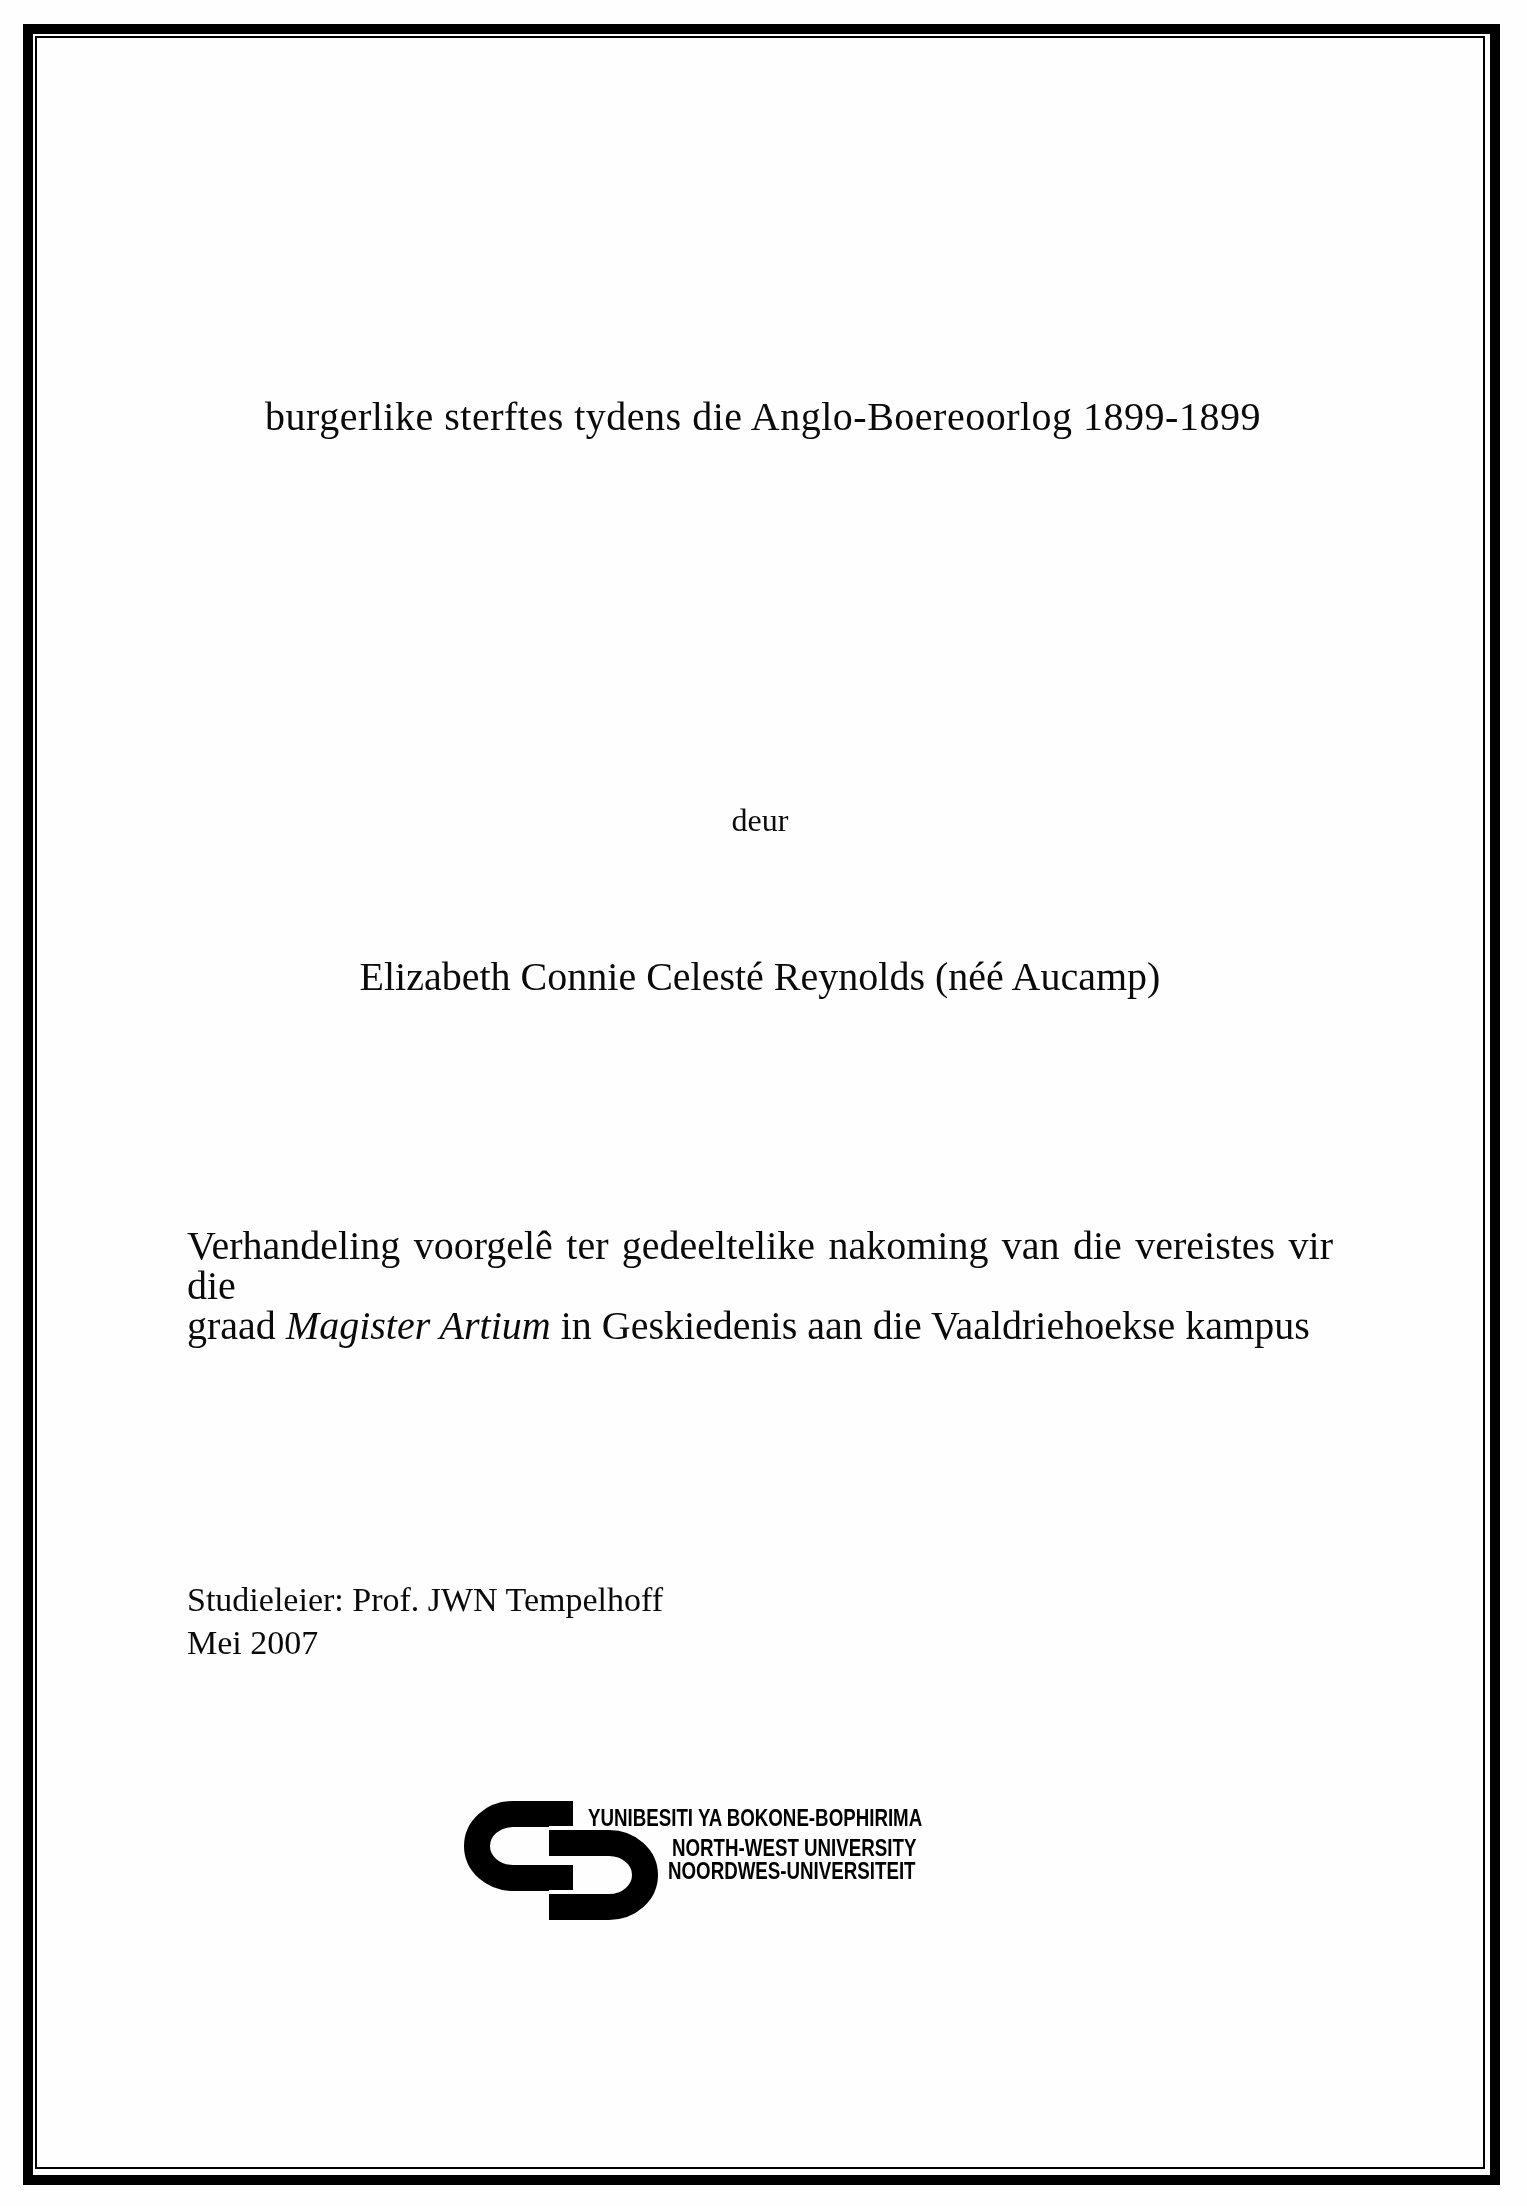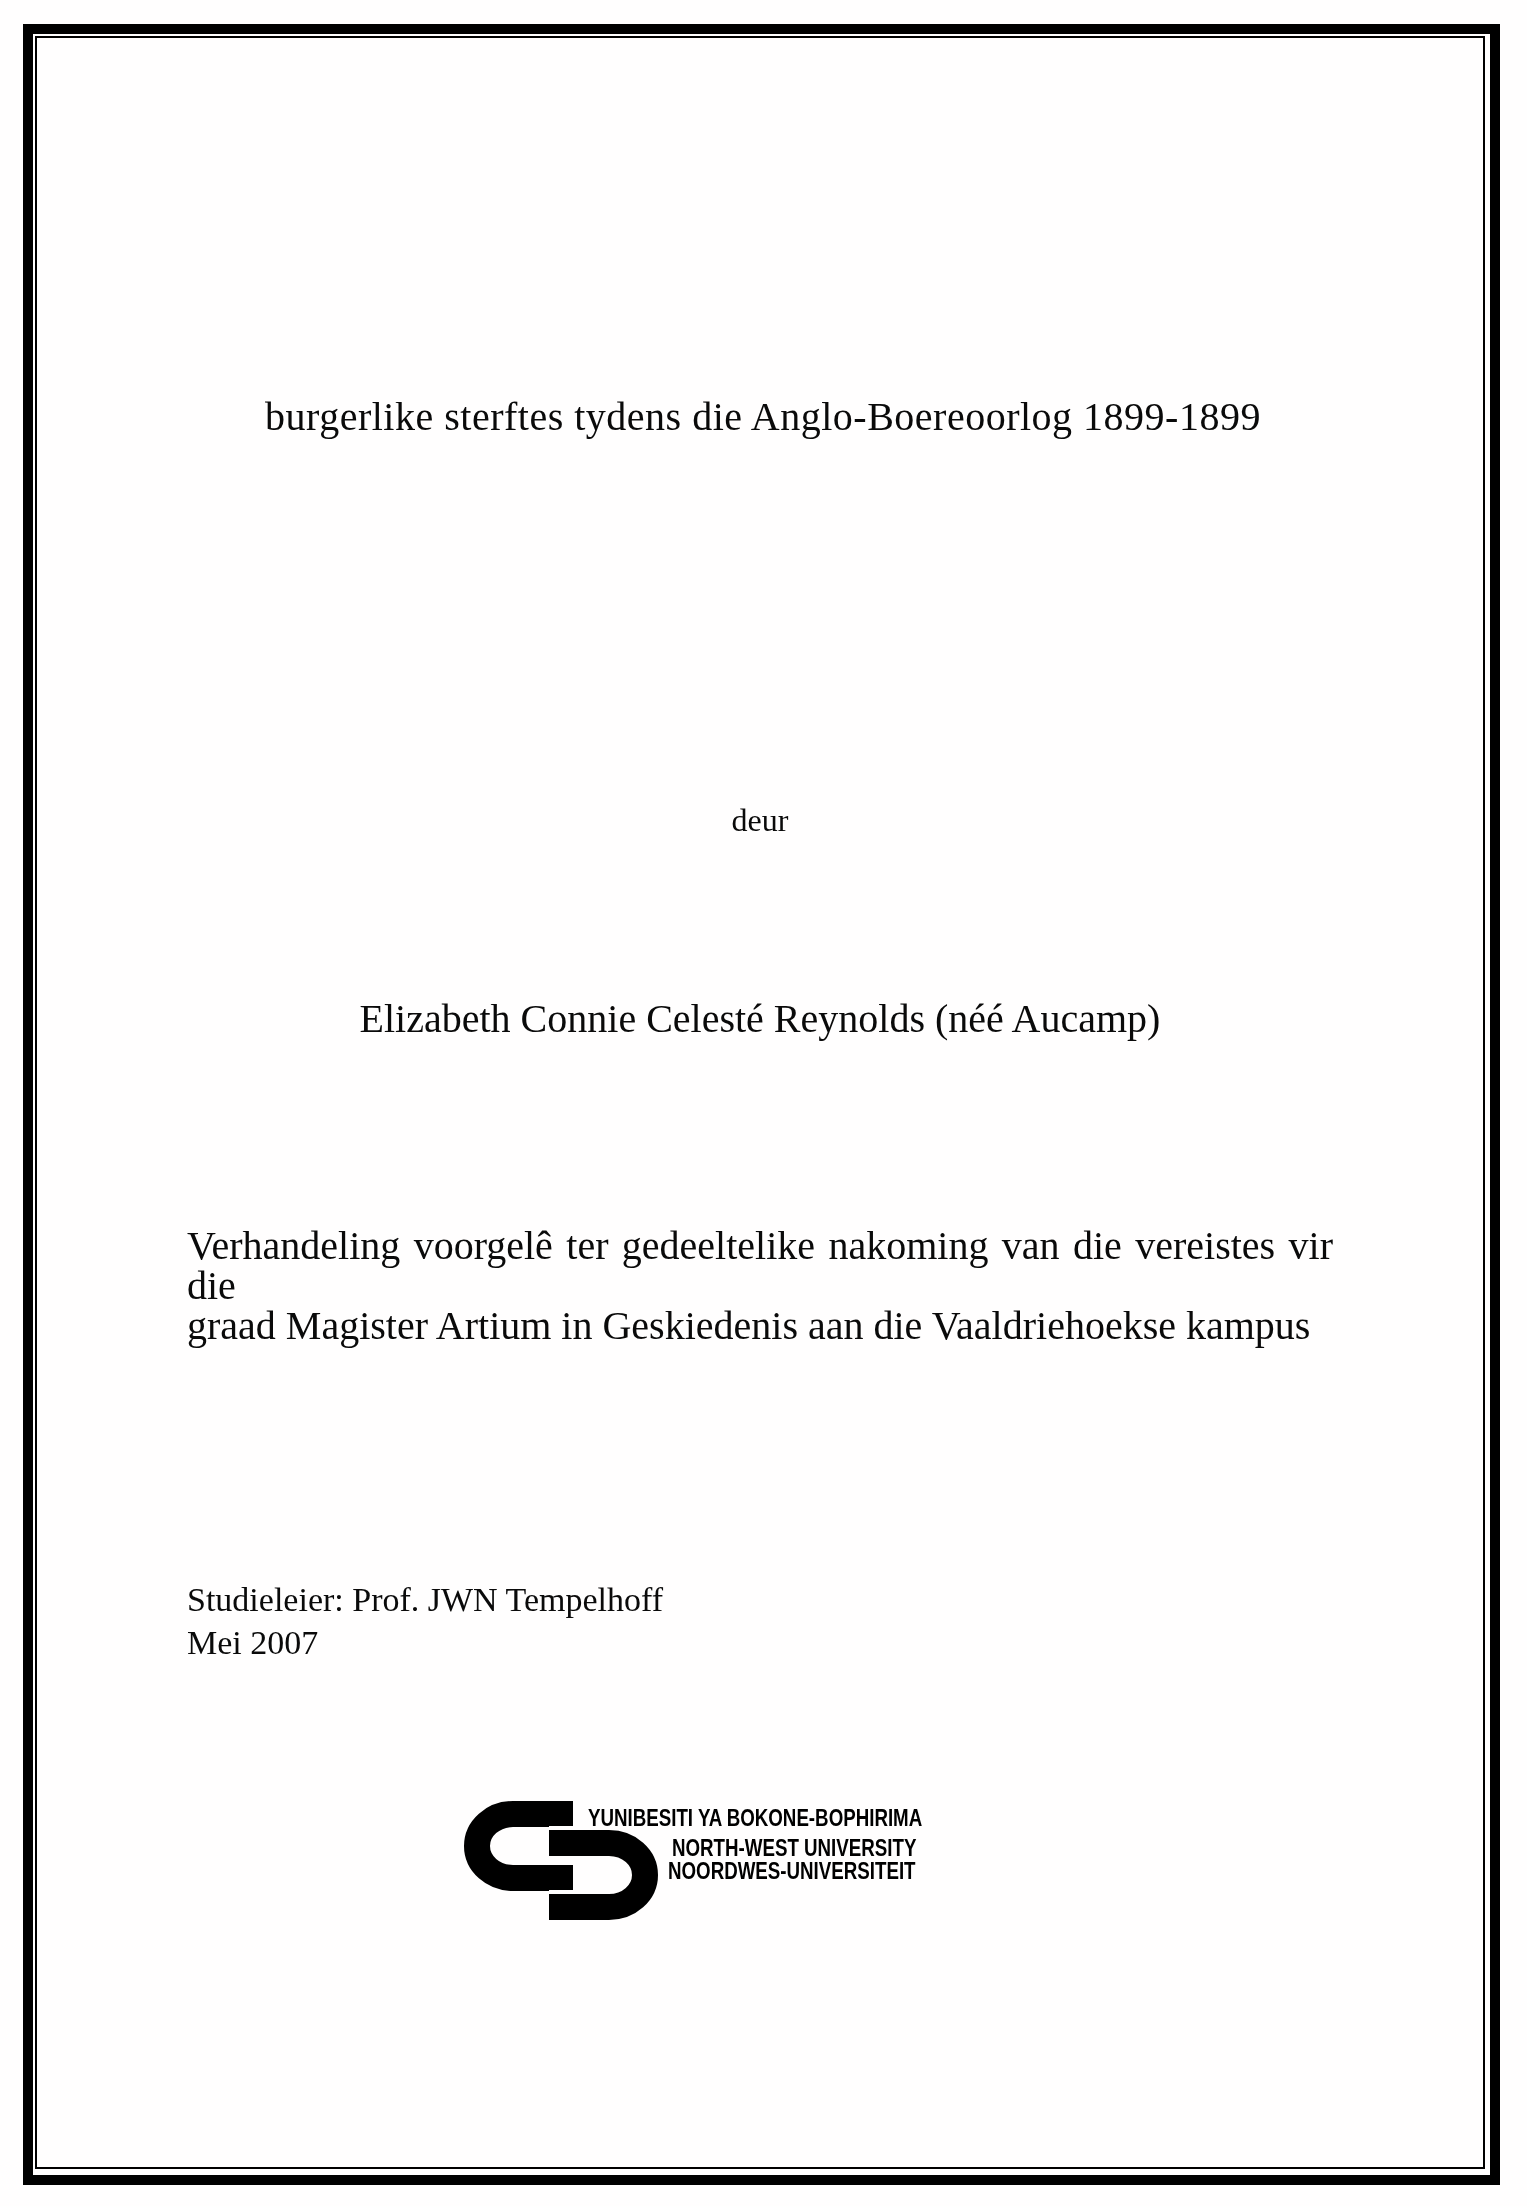--- a/index.html
+++ b/index.html
@@ -25,32 +25,32 @@
     font-size:40px;line-height:78px;text-align:center;
     letter-spacing:0.5px;
   }
   .title-line{white-space:nowrap;}
   .byline{
     position:absolute;left:187px;top:798px;width:1146px;
     font-size:32px;line-height:44px;text-align:center;white-space:nowrap;
   }
   .author{
     position:absolute;left:187px;top:953px;width:1146px;
-    font-size:40px;line-height:48px;text-align:center;white-space:nowrap;margin-top:42px;
+    font-size:40px;line-height:48px;text-align:center;white-space:nowrap;
   }
   .statement{
     position:absolute;left:187px;top:1226px;width:1146px;
     font-size:40px;line-height:40px;text-align:left;
   }
   .statement-line-justified{
     text-align:justify;
     text-align-last:justify;
   }
   .statement-line{white-space:nowrap;}
-  .italic{}
+  .italic{font-style:italic;}
   .supervisor-block{
     position:absolute;left:187px;top:1578px;
     font-size:34px;line-height:43px;white-space:nowrap;
   }
   .logo-mark{
     position:absolute;left:463px;top:1801px;width:200px;height:125px;
   }
   .logo-line{
     position:absolute;
     font-family:"Liberation Sans", sans-serif;

